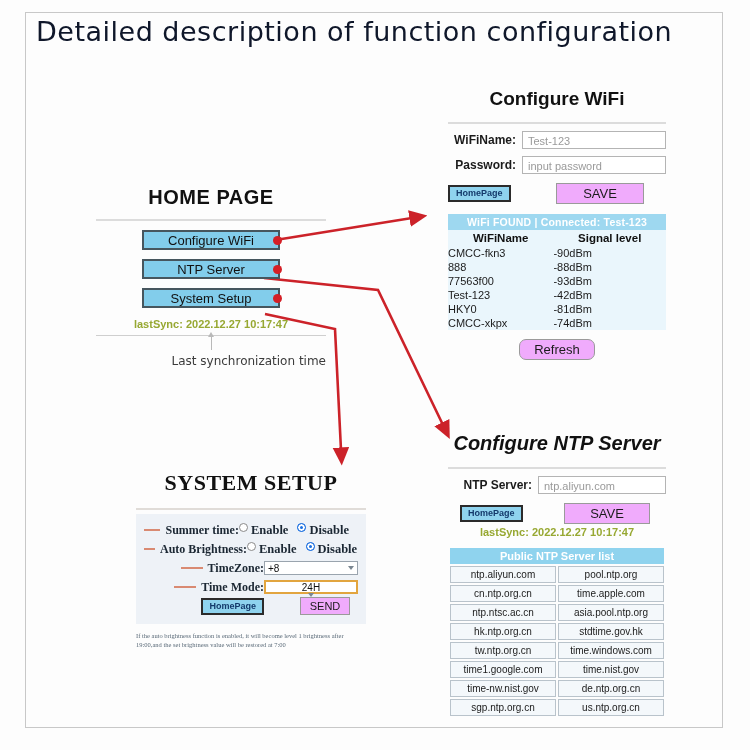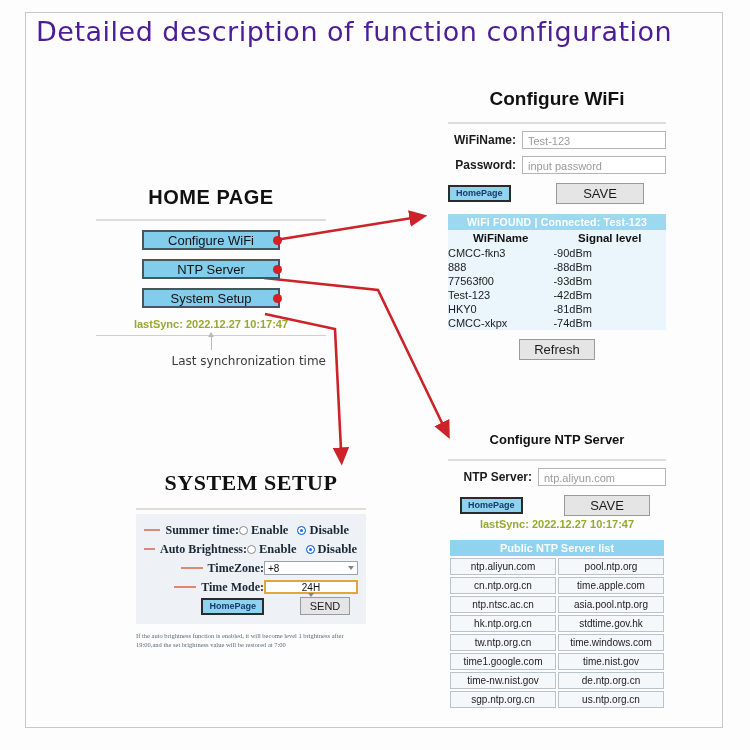--- a/index.html
+++ b/index.html
@@ -16,21 +16,21 @@
     width:698px;height:716px;
     border:1px solid #c8c8c8;
     background:#fdfdfd;
     box-sizing:border-box;
   }
   #page-title{
     position:absolute;
     left:36px;top:16px;
     width:680px;
     font-size:27px;
-    color:#4c1d95;
+    color:#0f172a;
     letter-spacing:.5px;
     white-space:nowrap;
     font-family:"DejaVu Sans", sans-serif;
   }
 
   
   .panel{position:absolute;}
   .ptitle{
     font-weight:bold;color:#111;text-align:center;
     font-family:"Liberation Sans", sans-serif;
@@ -44,21 +44,21 @@
     font-family:"Liberation Sans", sans-serif;
   }
   .flabel{font-size:12px;font-weight:bold;color:#1b1b1b;}
   .homepage-btn{
     display:inline-block;
     background:#8fd3ee;border:2px solid #2b2b2b;
     color:#143a6b;font-weight:bold;font-size:9px;
     padding:1px 6px;line-height:11px;
   }
   .gray-btn{
-    display:inline-block;background:#e5e5e5;
+    display:inline-block;background:#f0abfc;
     border:1px solid #9a9a9a;
     color:#1b1b1b;font-size:13px;
     padding:2px 0;text-align:center;
   }
   .lastsync{
     color:#97a832;font-size:11px;font-weight:bold;
     white-space:nowrap;
   }
 
   
@@ -108,21 +108,21 @@
   .wtable{margin-top:10px;width:100%;border-collapse:collapse;background:#eaf6fc;}
   .wtable .hdr{
     background:#9ed8f0;color:#ffffff;font-weight:bold;font-size:10.5px;
     text-align:center;padding:2px 0;letter-spacing:.2px;
   }
   .wtable th{font-size:11.5px;color:#111;padding:2px 0;font-weight:bold;}
   .wtable td{font-size:11px;color:#1b1b1b;text-align:left;padding:1px 0;}
 
   
   #ntp{left:448px;top:432px;width:218px;}
-  #ntp .ptitle{font-size:13px;}
+  #ntp .ptitle{font-size:20px;font-style:italic;}
   #ntp .hr{margin-top:12px;}
   #ntp .row .flabel{width:84px;}
   .ntptable{margin-top:8px;width:100%;border-collapse:separate;border-spacing:2px;}
   .ntptable .hdr{
     background:#8fd3ee;color:#ffffff;font-weight:bold;font-size:11px;
     text-align:center;padding:2px 0;
   }
   .ntptable td{
     background:#f4f8fb;border:1px solid #b9c3cb;
     font-size:10px;color:#1b1b1b;text-align:center;padding:2px 0;
@@ -138,21 +138,21 @@
   .sysbox{background:#eef2f7;padding:8px 8px 7px 8px;margin-top:4px;}
   .srow{display:flex;align-items:center;margin-bottom:3px;height:16px;}
   .dash{
     display:inline-block;height:2px;background:#d98a72;margin-right:5px;
   }
   .slabel{
     font-family:"Liberation Serif", serif;font-weight:bold;
     font-size:12px;color:#1b2733;white-space:nowrap;
   }
   .sleft{width:120px;display:flex;align-items:center;justify-content:flex-end;}
-  .sright{flex:1;display:flex;align-items:center;}
+  .sright{flex:1;display:flex;align-items:flex-start;}
   .radio{
     width:9px;height:9px;border-radius:50%;
     border:1px solid #8a8a8a;background:#fff;
     display:inline-block;margin-right:3px;box-sizing:border-box;
   }
   .radio.on{background:#1a6fe0;border-color:#1a6fe0;box-shadow:inset 0 0 0 2px #fff;}
   .rlab{
     font-family:"Liberation Serif", serif;font-weight:bold;
     font-size:12.5px;color:#1b2733;margin-right:9px;
   }
@@ -269,21 +269,21 @@
       <td>-81dBm</td>
     </tr>
     <tr>
       <td>CMCC-xkpx</td>
       <td>-74dBm</td>
     </tr>
   </tbody>
     </table>
 
   <div style="text-align:center;margin-top:9px;">
-    <span class="gray-btn" style="width:74px;">Refresh</span>
+    <span class="gray-btn" style="width:74px;border-radius:7px;">Refresh</span>
   </div>
 </div>
 
 <div class="panel" id="ntp">
   <div class="ptitle">Configure NTP Server</div>
   <div class="hr"></div>
 
   <div class="row">
     <span class="flabel">NTP Server:</span>
     <span class="txtinput">ntp.aliyun.com</span>

